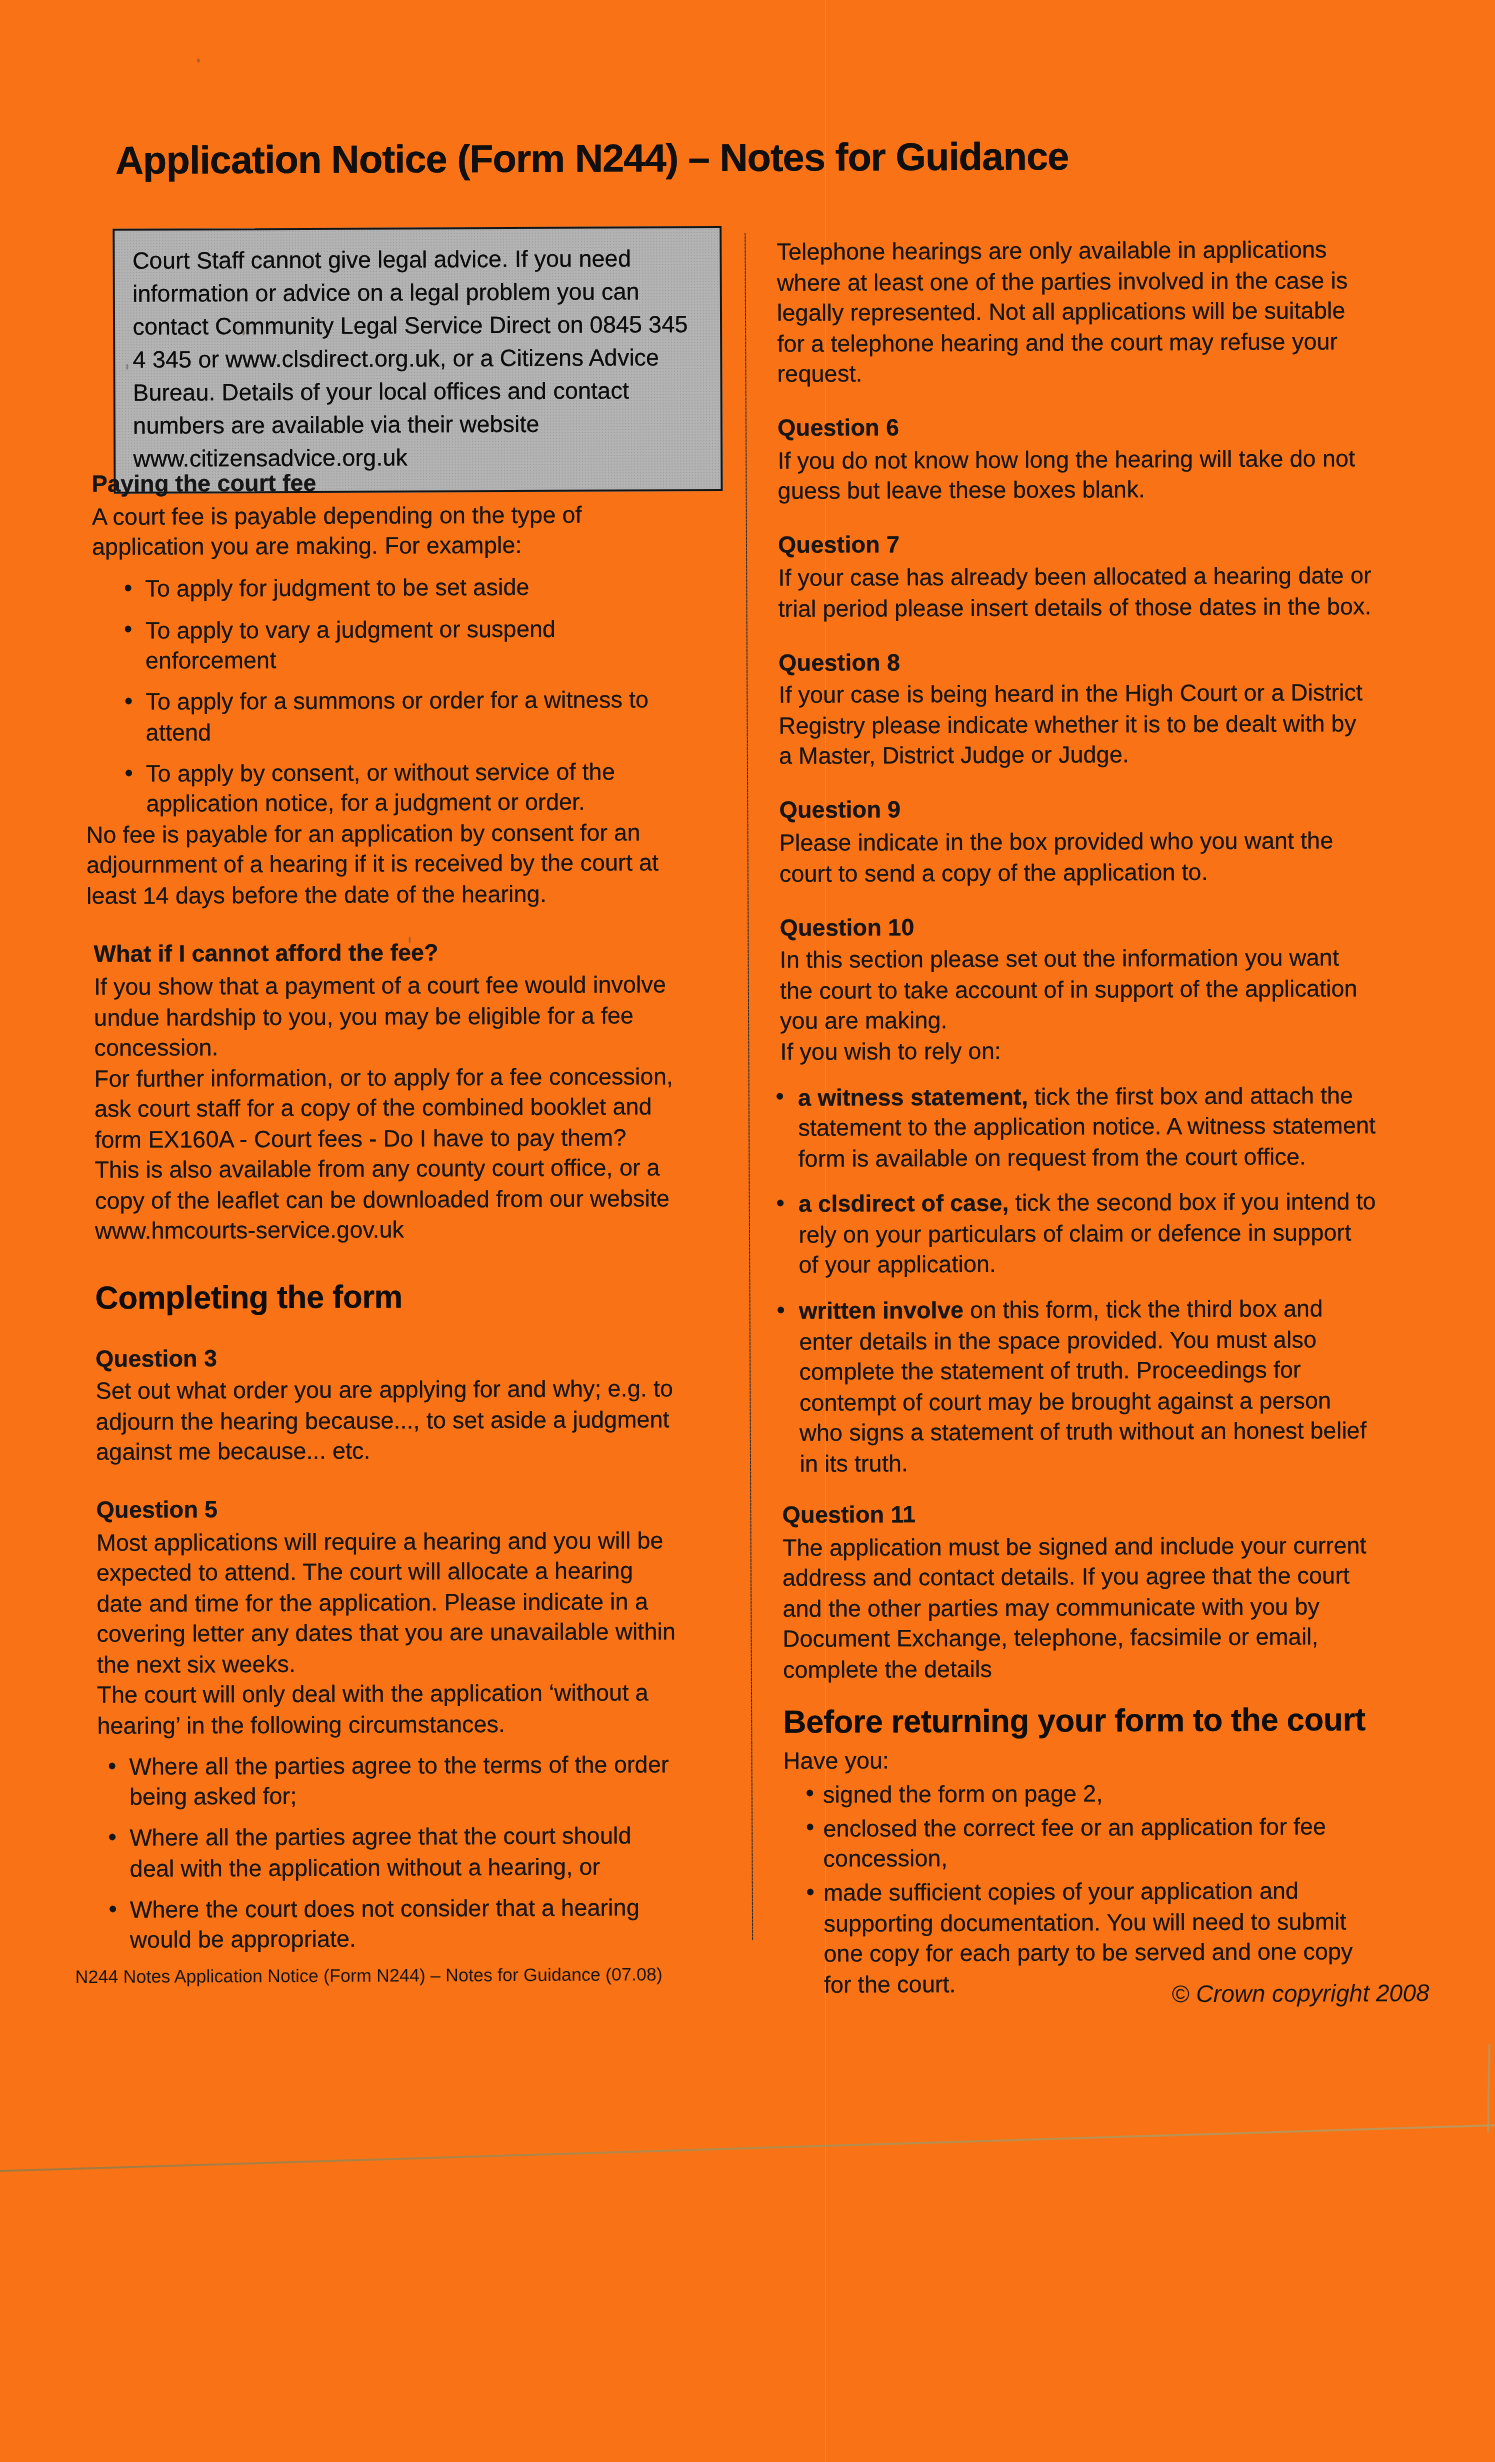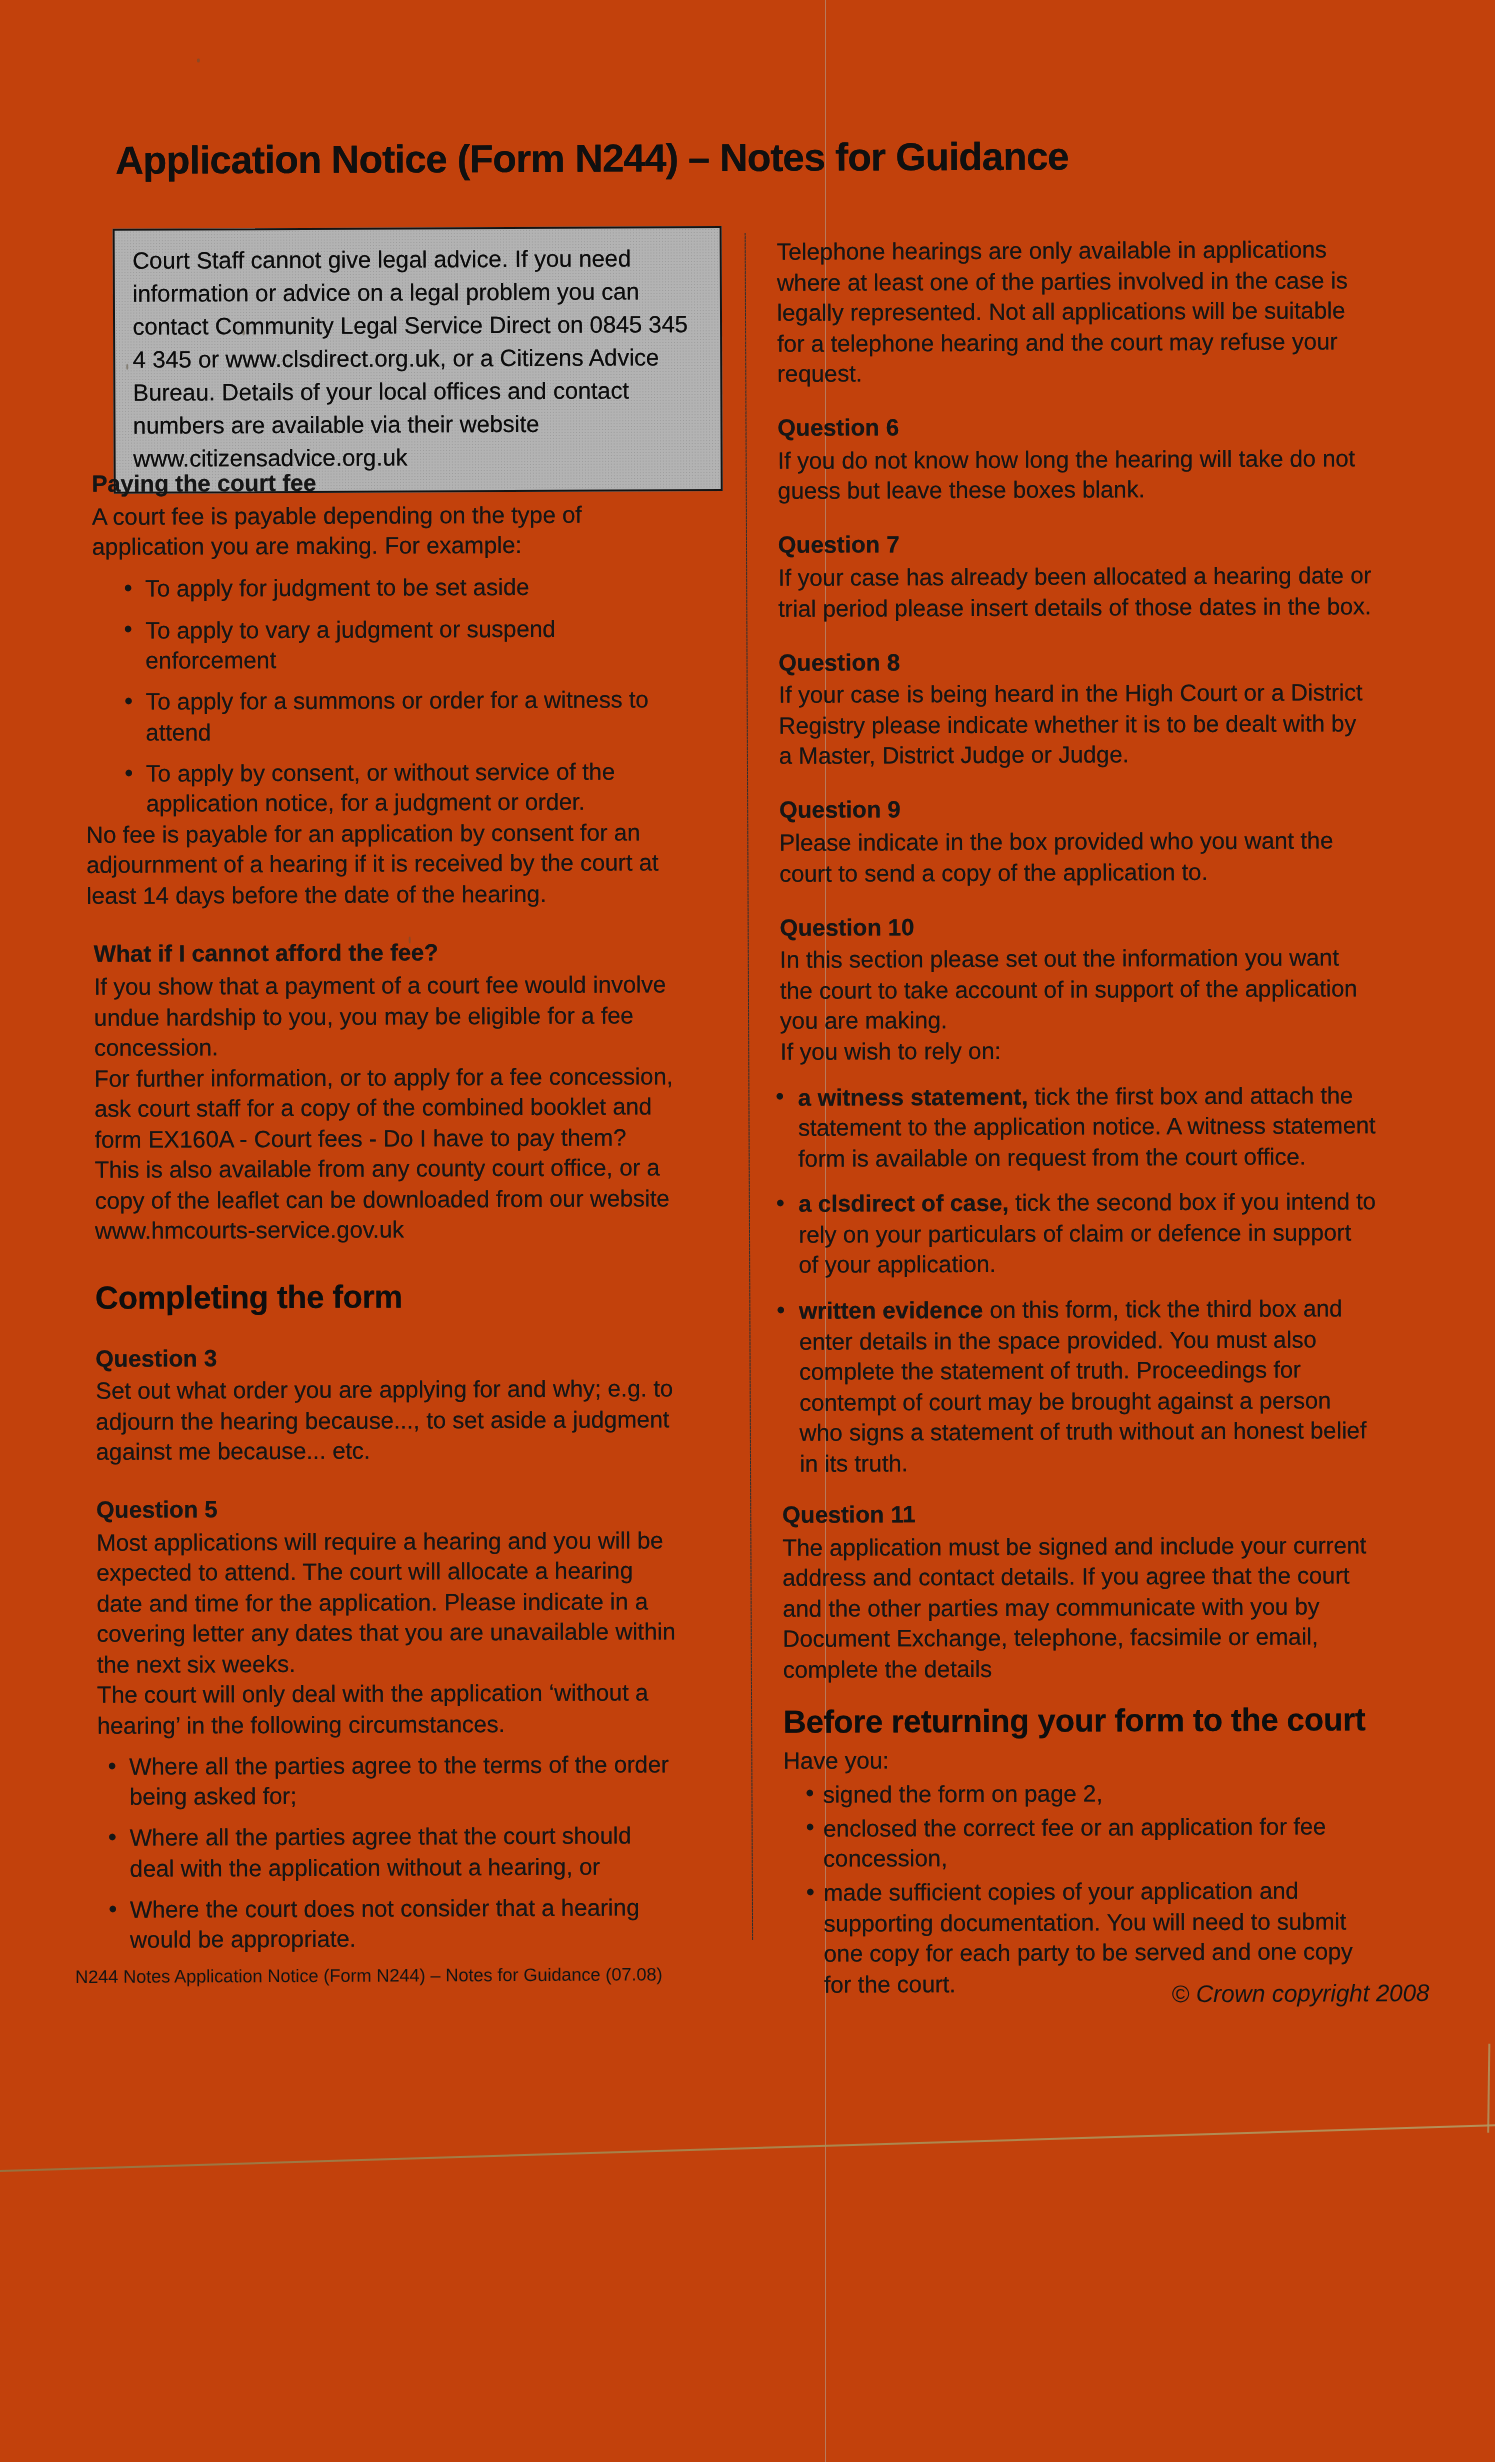--- a/index.html
+++ b/index.html
@@ -5,21 +5,21 @@
   html,body{margin:0;padding:0;}
   body{
     width:1495px;height:2462px;
     background:#ffffff;
     font-family:"Liberation Sans","DejaVu Sans",sans-serif;
     color:#161616;
     overflow:hidden;
   }
   .page{
     position:relative;width:1495px;height:2462px;
-    background:#c2410c;
+    background:#f97316;
     overflow:hidden;
   }
   .sheet{
     position:absolute;left:0;top:0;width:1495px;height:2462px;
     transform:rotate(-0.25deg);
   }
   .doc-title{
     position:absolute;left:120px;top:136px;
     font-size:39px;font-weight:bold;letter-spacing:-0.6px;
     color:#101010;
@@ -178,21 +178,21 @@
       <div class="sec-h gap40">Question 9</div>
       <p>Please indicate in the box provided who you want the court to send a copy of the application to.</p>
 
       <div class="sec-h gap40">Question 10</div>
       <p>In this section please set out the information you want the court to take account of in support of the application you are making.</p>
       <p class="gap0">If you wish to rely on:</p>
 
       <ul class="blist q10-list">
         <li><span class="lead">a witness statement,</span><span> tick the first box and attach the statement to the application notice. A witness statement form is available on request from the court office.</span></li>
         <li><span class="lead">a clsdirect of case,</span><span> tick the second box if you intend to rely on your particulars of claim or defence in support of your application.</span></li>
-        <li><span class="lead">written evidence</span><span> on this form, tick the third box and enter details in the space provided. You must also complete the statement of truth. Proceedings for contempt of court may be brought against a person who signs a statement of truth without an honest belief in its truth.</span></li>
+        <li><span class="lead">written involve</span><span> on this form, tick the third box and enter details in the space provided. You must also complete the statement of truth. Proceedings for contempt of court may be brought against a person who signs a statement of truth without an honest belief in its truth.</span></li>
       </ul>
 
       <div class="sec-h gap36">Question 11</div>
       <p>The application must be signed and include your current address and contact details. If you agree that the court and the other parties may communicate with you by Document Exchange, telephone, facsimile or email, complete the details</p>
 
       <div class="big-h gap30">Before returning your form to the court</div>
       <p>Have you:</p>
 
       <ul class="blist before-list">
         <li>signed the form on page 2,</li>

